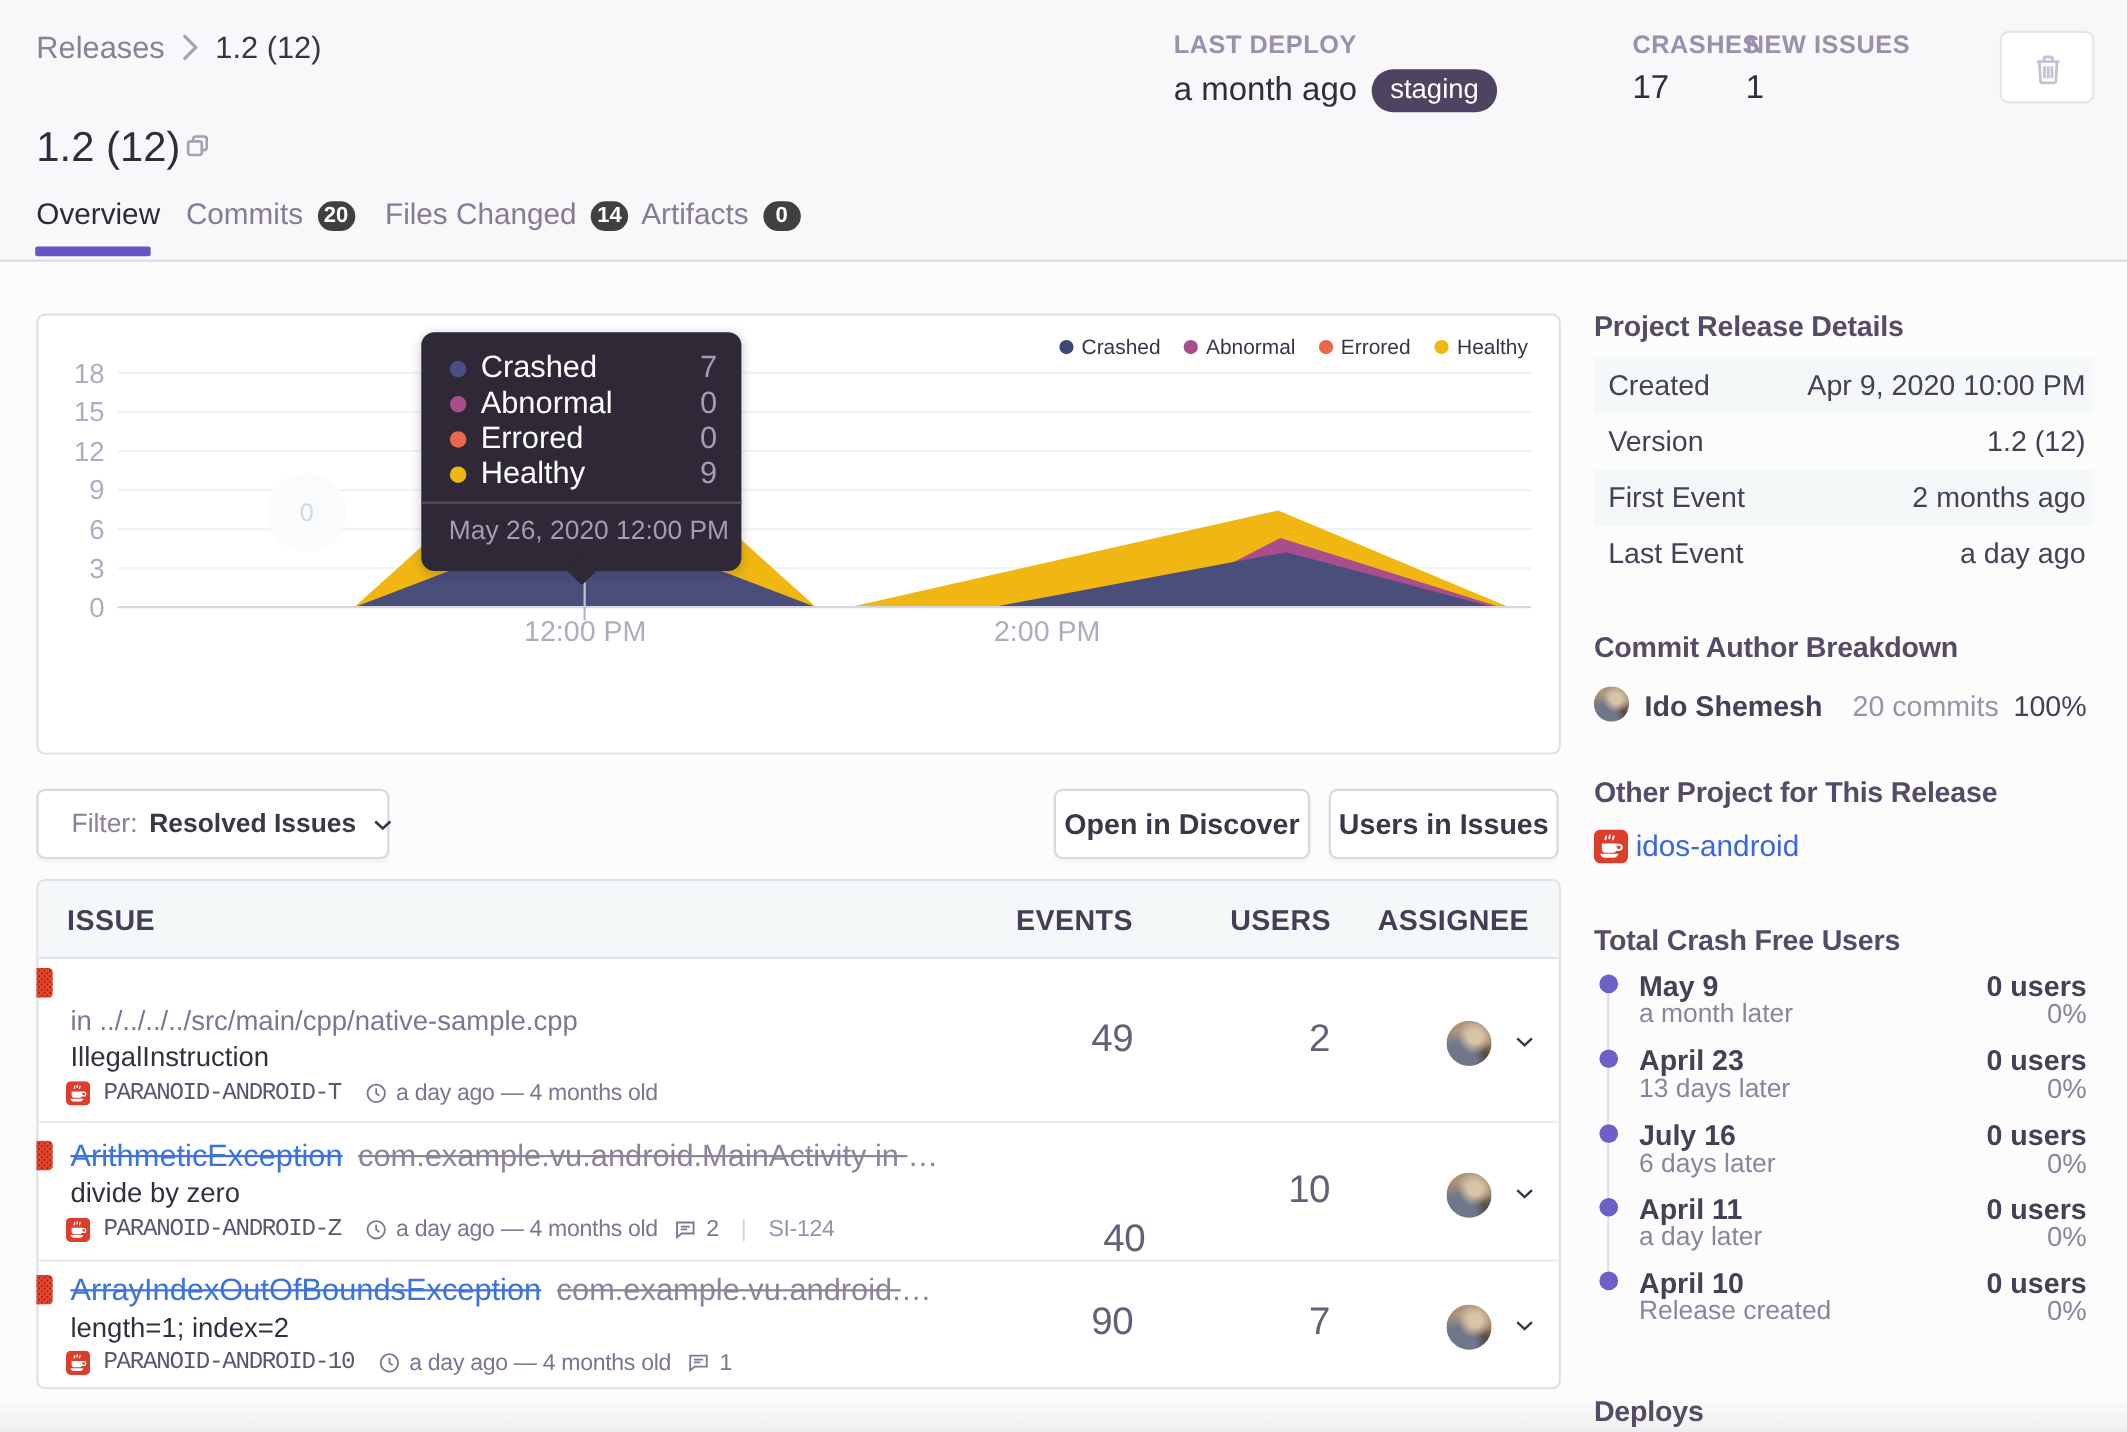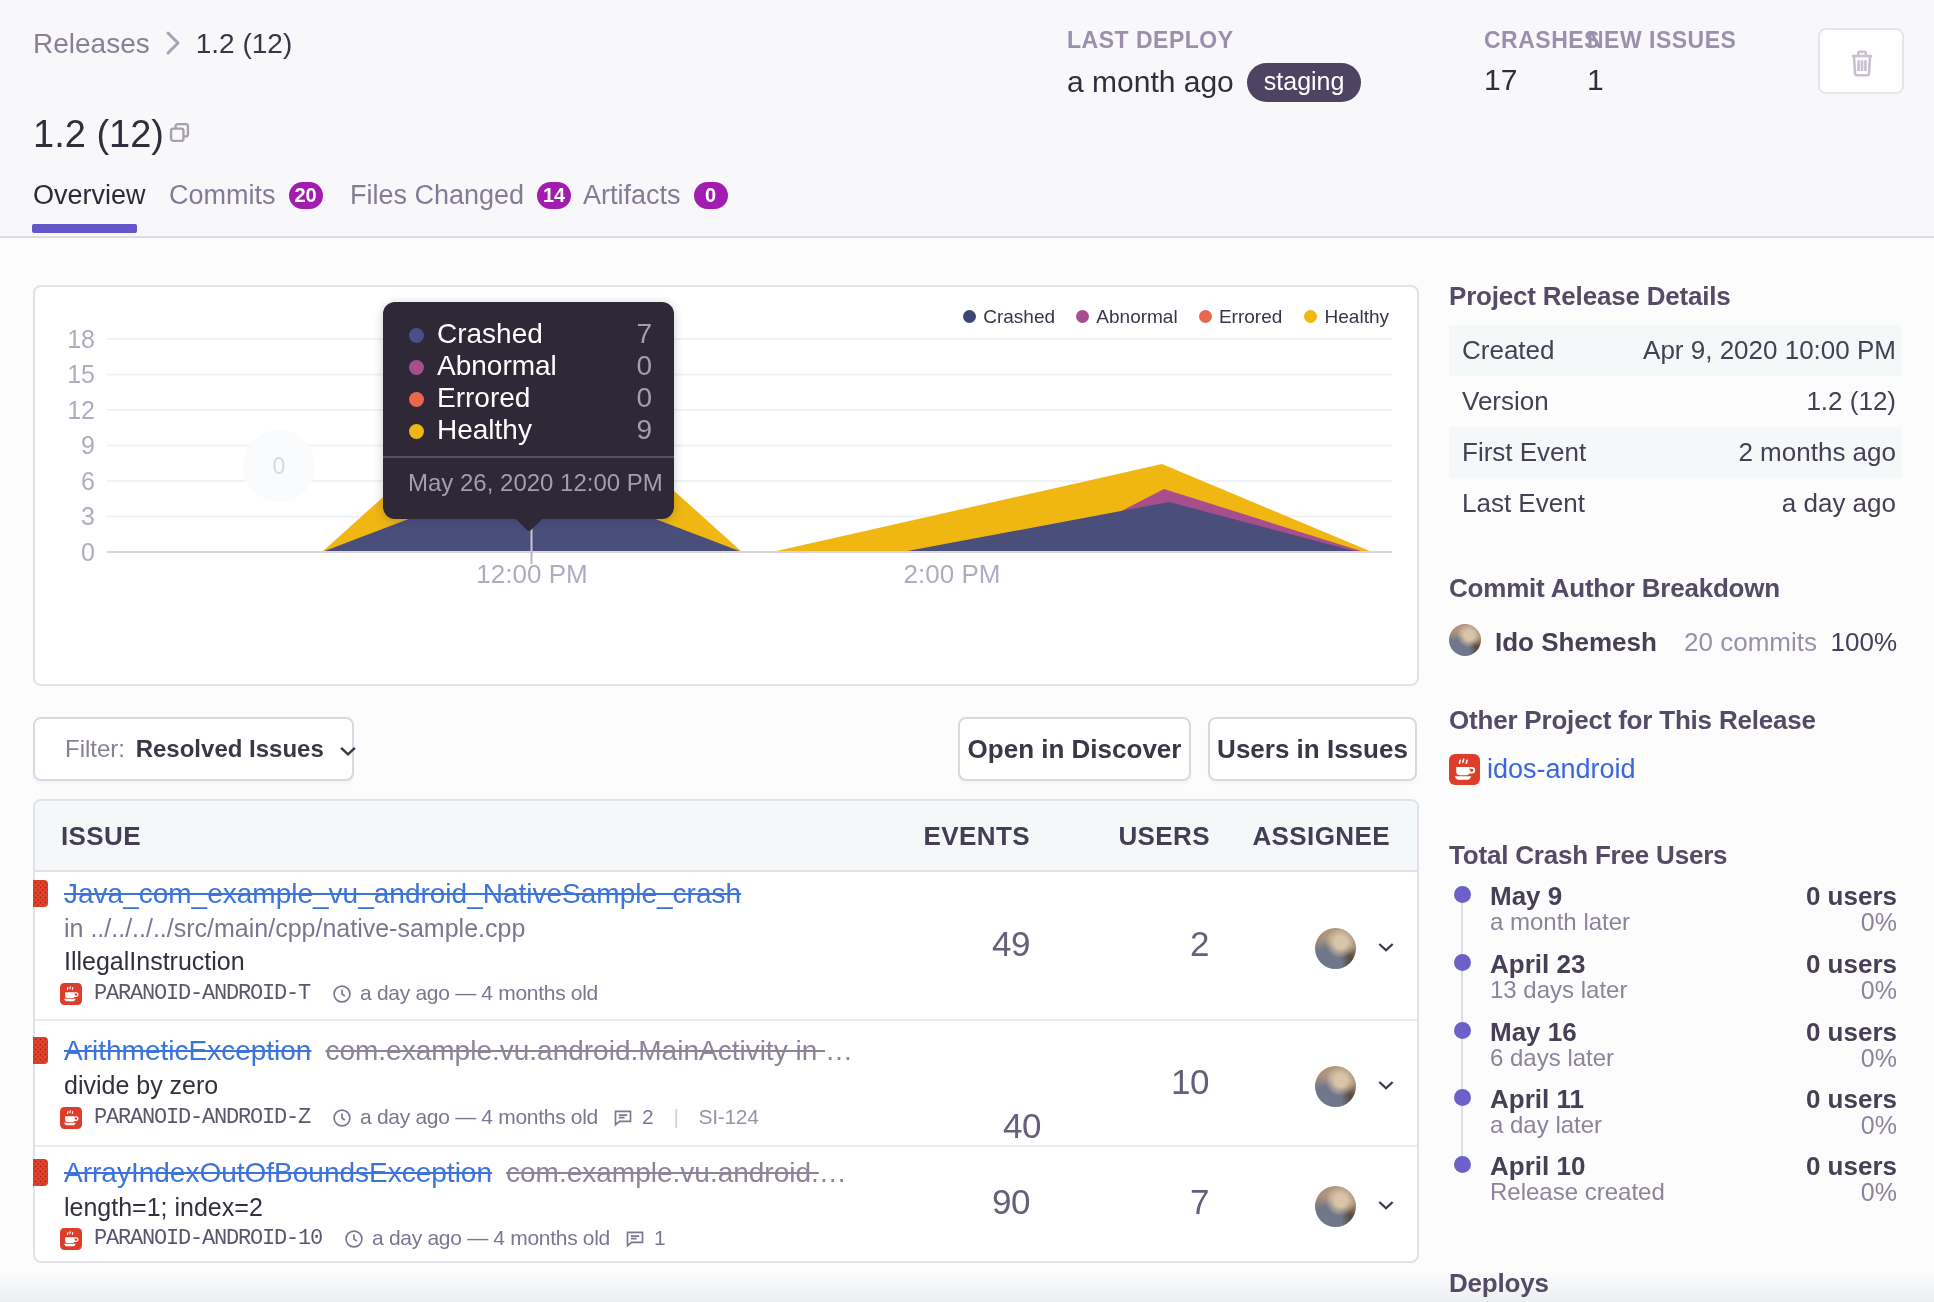--- a/index.html
+++ b/index.html
@@ -13,21 +13,21 @@
 .copyico { position:absolute; left:166px; top:119px; }
 
 .hstat { position:absolute; top:27px; text-align:left; }
 .hstat .lbl { font-size:23px; font-weight:bold; color:#9a90ab; letter-spacing:0.5px; }
 .hstat .val { white-space:nowrap; font-size:30px; color:#322d3d; margin-top:9px; white-space:nowrap; }
 .pill { display:inline-block; background:#4e4361; color:#fff; font-size:25px; border-radius:20px; padding:4px 17px 6px; margin-left:13px; vertical-align:2px;}
 .trashbtn { position:absolute; left:1818px; top:28px; width:86px; height:66px; background:#fff; border:2px solid #e7e4ea; border-radius:8px; }
 
 .tab { position:absolute; top:180px; font-size:27px; color:#857b96; white-space:nowrap; }
 .tab.active { color:#2f2a39; }
-.badge { display:inline-block; background:#a21caf; color:#fff; font-weight:bold; font-size:20px; border-radius:14px; height:27px; min-width:34px; text-align:center; line-height:27px; padding:0 5px; margin-left:13px; vertical-align:2px; box-sizing:border-box;}
+.badge { display:inline-block; background:#404040; color:#fff; font-weight:bold; font-size:20px; border-radius:14px; height:27px; min-width:34px; text-align:center; line-height:27px; padding:0 5px; margin-left:13px; vertical-align:2px; box-sizing:border-box;}
 .underline { position:absolute; left:32px; top:224px; width:105px; height:9px; background:#6456c6; border-radius:2px; }
 
 .panel { position:absolute; background:#fff; border:2px solid #e3e0e7; border-radius:8px; }
 
 .thead { position:absolute; left:0; right:0; top:0; height:71px; background:#f4f8f9; border-bottom:2px solid #e3e0e7; border-radius:6px 6px 0 0; font-size:26px; font-weight:bold; color:#453d55; letter-spacing:0.4px; }
 .trow { position:absolute; left:0; right:0; }
 .marker { position:absolute; left:-2px; width:15px; height:27px; background:#e2462d; border-radius:0 4px 4px 0; background-image:radial-gradient(#ad1f10 26%, rgba(173,31,16,0) 30%), radial-gradient(#ad1f10 26%, rgba(173,31,16,0) 30%); background-size:5px 5px, 5px 5px; background-position:0 0, 2.5px 2.5px; }
 .ititle { position:absolute; left:29px; font-size:28px; white-space:nowrap; }
 .ititle a { color:#3d74db; text-decoration:line-through; }
 .ititle .culprit { display:inline-block; color:#8d849b; text-decoration:line-through; margin-left:14px; overflow:hidden; text-overflow:ellipsis; white-space:nowrap; vertical-align:bottom; }
@@ -159,21 +159,20 @@
 <div class="panel" style="left:33px; top:799px; width:1386px; height:464px;">
   <div class="thead">
     <span style="position:absolute; left:26px; top:20px;">ISSUE</span>
     <span style="position:absolute; left:795px; width:200px; top:20px; text-align:right;">EVENTS</span>
     <span style="position:absolute; left:975px; width:200px; top:20px; text-align:right;">USERS</span>
     <span style="position:absolute; left:1155px; width:200px; top:20px; text-align:right;">ASSIGNEE</span>
   </div>
 
   <div class="trow" style="top:70px; height:150px; border-bottom:2px solid #edeaf0;">
     <div class="marker" style="top:9px;"></div>
-    <div class="ititle" style="top:7px;"><a>Java_com_example_vu_android_NativeSample_crash</a></div>
     <div class="isub" style="top:43px;">in ../../../../src/main/cpp/native-sample.cpp</div>
     <div class="imsg" style="top:76px;">IllegalInstruction</div>
     <div class="islug" style="top:110px;"><svg class="jicon" width="22" height="22" viewBox="0 0 30 30">
           <rect width="30" height="30" rx="6" fill="#dd3e2b"></rect>
           <path d="M5.5 21.5h16c-.7 2.3-2.3 3.5-4.5 3.5h-7c-2.2 0-3.8-1.2-4.5-3.5z" fill="#fff"></path>
           <path d="M7 12.5h13v4.5a3.5 3.5 0 0 1-3.5 3.5h-6A3.5 3.5 0 0 1 7 17z" fill="#fff"></path>
           <path d="M20 13.5h2.2a2.3 2.3 0 0 1 0 4.6H20v-2.2" fill="none" stroke="#fff" stroke-width="1.7"></path>
           <path d="M10.5 5.5c1.2 1.4-1.2 2.3 0 3.9M13.8 4.5c1.2 1.4-1.2 2.3 0 3.9M17.1 5.5c1.2 1.4-1.2 2.3 0 3.9" stroke="#fff" stroke-width="1.6" fill="none"></path>
         </svg><span class="mono">PARANOID-ANDROID-T</span><svg width="20" height="20" viewBox="0 0 24 24" fill="none" stroke="#7d7592" stroke-width="2" style="vertical-align:-4px; margin-right:8px;">
           <circle cx="12" cy="12" r="9.5"></circle>
@@ -265,21 +264,21 @@
 <div class="tl-date" style="top:881px;">May 9</div>
 <div class="tl-users" style="top:881px;">0 users</div>
 <div class="tl-sub" style="top:908px;">a month later</div>
 <div class="tl-pct" style="top:908px;">0%</div>
 <div class="tl-dot" style="top:954px;"></div>
 <div class="tl-date" style="top:949px;">April 23</div>
 <div class="tl-users" style="top:949px;">0 users</div>
 <div class="tl-sub" style="top:976px;">13 days later</div>
 <div class="tl-pct" style="top:976px;">0%</div>
 <div class="tl-dot" style="top:1022px;"></div>
-<div class="tl-date" style="top:1017px;">May 16</div>
+<div class="tl-date" style="top:1017px;">July 16</div>
 <div class="tl-users" style="top:1017px;">0 users</div>
 <div class="tl-sub" style="top:1044px;">6 days later</div>
 <div class="tl-pct" style="top:1044px;">0%</div>
 <div class="tl-dot" style="top:1089px;"></div>
 <div class="tl-date" style="top:1084px;">April 11</div>
 <div class="tl-users" style="top:1084px;">0 users</div>
 <div class="tl-sub" style="top:1111px;">a day later</div>
 <div class="tl-pct" style="top:1111px;">0%</div>
 <div class="tl-dot" style="top:1156px;"></div>
 <div class="tl-date" style="top:1151px;">April 10</div>

